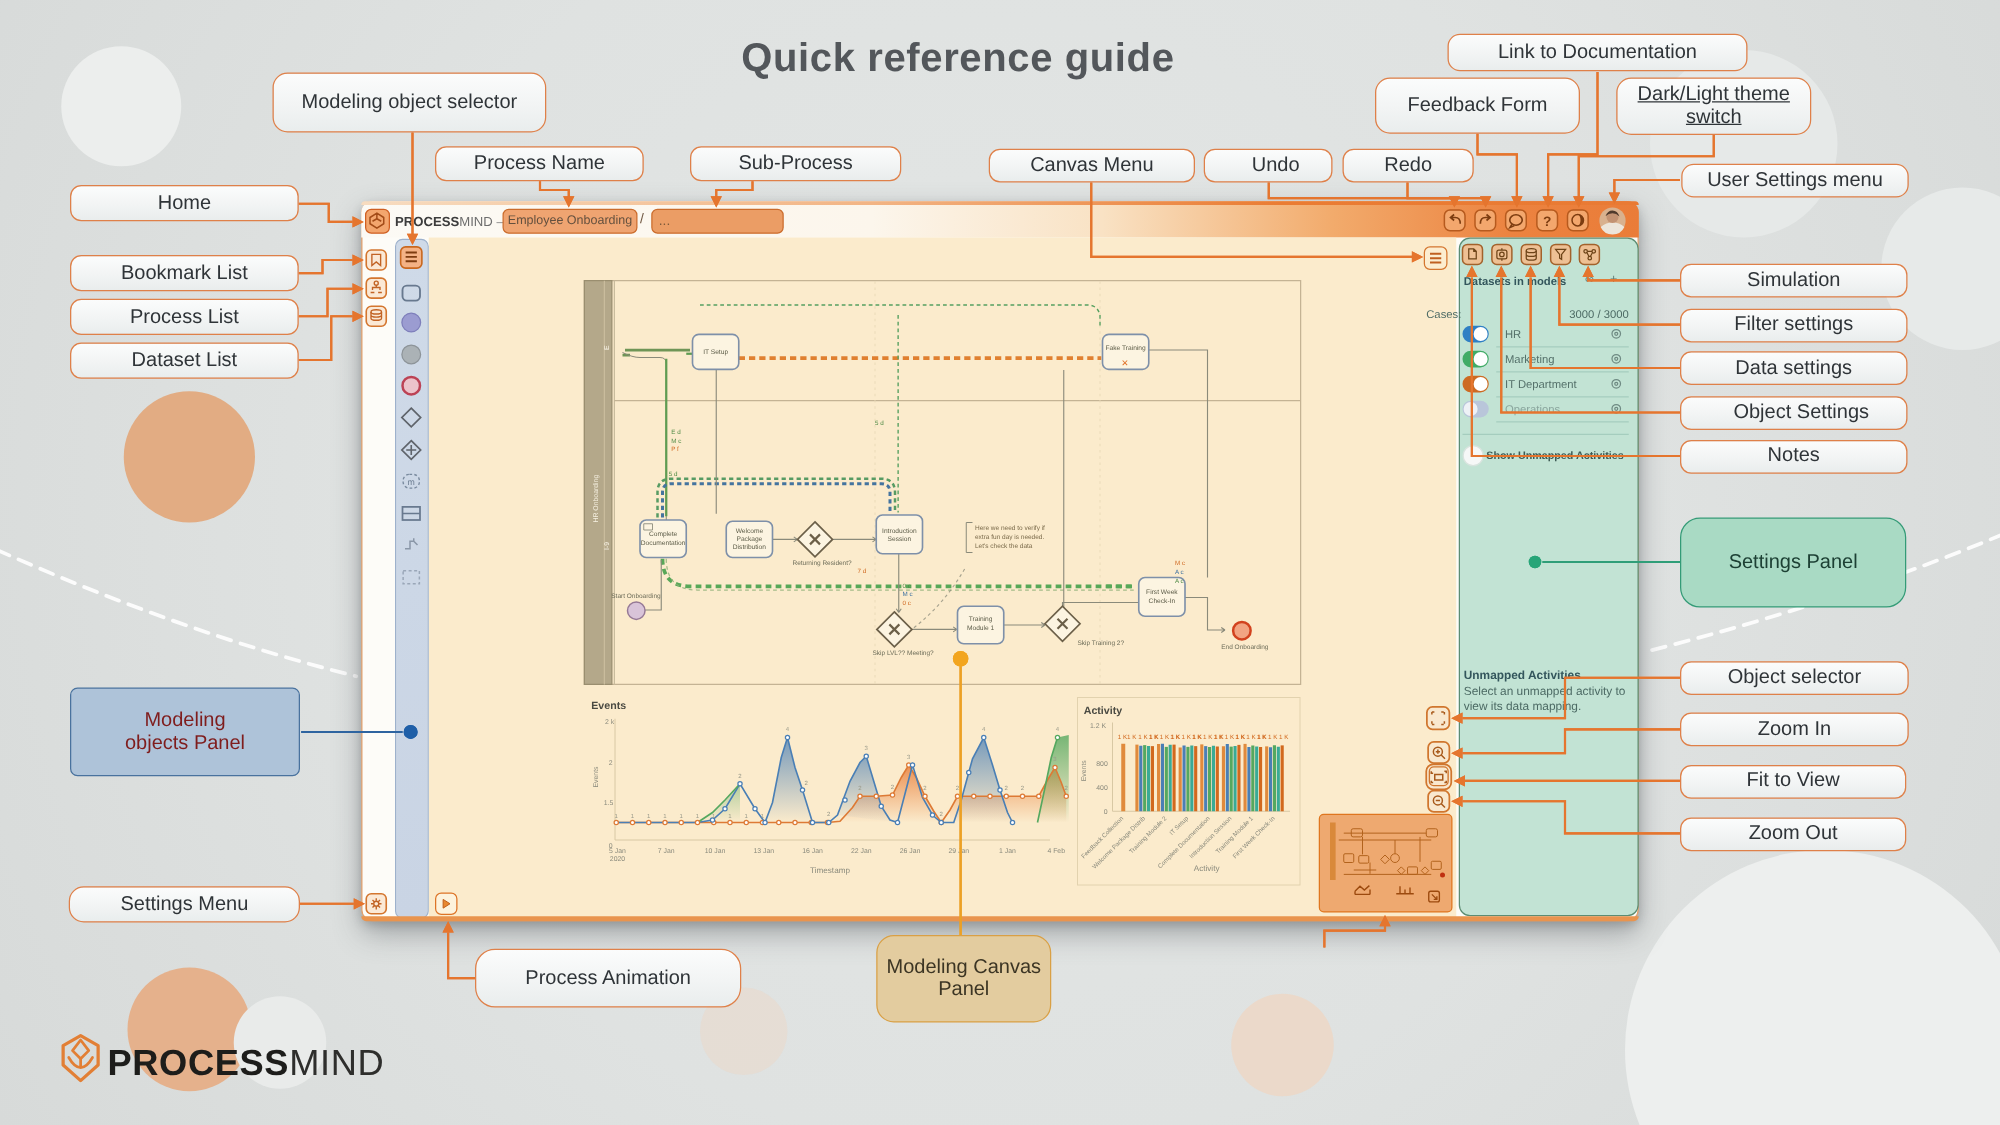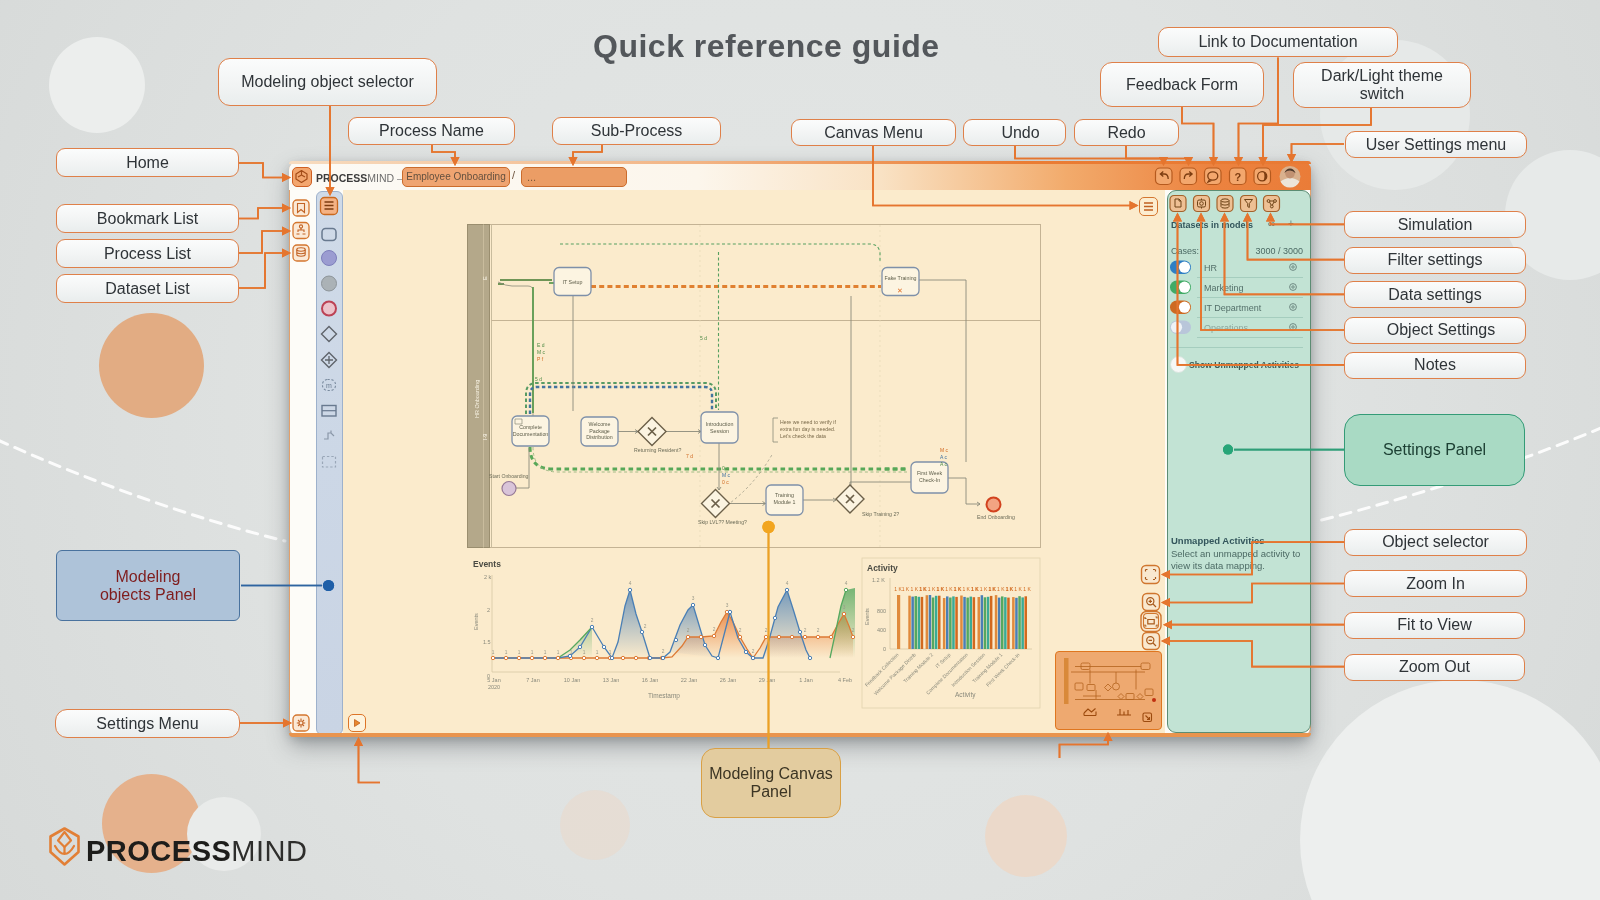--- a/index.html
+++ b/index.html
@@ -137,21 +137,21 @@
   <path d="M77.5 9.5 h8 l-3.2 4 v4 l-1.6 -1 v-3 z"></path>
   <circle cx="101.5" cy="11" r="1.4"></circle>
         <circle cx="108" cy="11" r="1.4"></circle>
         <circle cx="104.8" cy="16.5" r="1.4"></circle>
         <path d="M102.5 12 l1.6 3 M107 12 l-1.6 3 M103 11 h3.6"></path>
  </g>
 </svg>
 <div class="abs" style="left:1171px;top:220px;z-index:14;font-size:9px;font-weight:bold;color:#33565c;">Datasets in models</div>
 <div class="abs" style="left:1268px;top:218px;z-index:14;font-size:10px;color:#5d7a74;">∞</div>
 <div class="abs" style="left:1288px;top:218px;z-index:14;font-size:10px;color:#5d7a74;">+</div>
-<div class="abs" style="left:1171px;top:246px;z-index:14;font-size:9px;color:#4c6a64;">Cases:</div>
+<div class="abs" style="left:1141px;top:246px;z-index:14;font-size:9px;color:#4c6a64;">Cases:</div>
 <div class="abs" style="left:1238px;top:246px;width:65px;text-align:right;z-index:14;font-size:9px;color:#4c6a64;">3000 / 3000</div>
 
 <svg class="abs" style="left:1167px;top:250px;z-index:14;" width="144" height="135" viewBox="0 0 144 135" fill="none">
  <g>
   <rect x="3" y="10.5" width="21" height="13.5" rx="6.75" fill="#2f7fc4"></rect>
         <circle cx="17.5" cy="17.2" r="5.6" fill="#ffffff"></circle>
   <rect x="3" y="30.5" width="21" height="13.5" rx="6.75" fill="#41ab66"></rect>
         <circle cx="17.5" cy="37.2" r="5.6" fill="#ffffff"></circle>
   <rect x="3" y="50.5" width="21" height="13.5" rx="6.75" fill="#cd6a22"></rect>
         <circle cx="17.5" cy="57.2" r="5.6" fill="#ffffff"></circle>
@@ -658,31 +658,32 @@
 <div class="lbl" style="left:56px;top:274px;width:183px;height:29px;">Dataset List</div>
 <div class="lbl" style="left:55px;top:709px;width:185px;height:29px;border-radius:12px;">Settings Menu</div>
 <div class="lbl" style="left:218px;top:58px;width:219px;height:48px;border-radius:12px;text-align:center;">Modeling object selector</div>
 <div class="lbl" style="left:348px;top:117px;width:167px;height:28px;">Process Name</div>
 <div class="lbl" style="left:518px;top:117px;width:169px;height:28px;margin-left:34px;">Sub-Process</div>
 <div class="lbl" style="left:791px;top:119px;width:165px;height:27px;">Canvas Menu</div>
 <div class="lbl" style="left:963px;top:119px;width:103px;height:27px;padding-left:12px;">Undo</div>
 <div class="lbl" style="left:1074px;top:119px;width:105px;height:27px;">Redo</div>
 <div class="lbl" style="left:1100px;top:62px;width:164px;height:45px;border-radius:12px;">Feedback Form</div>
 <div class="lbl" style="left:1158px;top:27px;width:240px;height:30px;border-radius:10px;">Link to Documentation</div>
-<div class="lbl" style="left:1293px;top:62px;width:178px;height:46px;border-radius:12px;">Dark/Light theme<br>switch</div>
+<div class="lbl" style="left:1293px;top:62px;width:156px;height:46px;border-radius:12px;text-decoration:underline;">Dark/Light theme<br>switch</div>
 <div class="lbl" style="left:1345px;top:131px;width:182px;height:27px;border-radius:10px;">User Settings menu</div>
 <div class="lbl" style="left:1344px;top:211px;width:182px;height:27px;">Simulation</div>
 <div class="lbl" style="left:1344px;top:246.5px;width:182px;height:27px;">Filter settings</div>
 <div class="lbl" style="left:1344px;top:281px;width:182px;height:27px;">Data settings</div>
 <div class="lbl" style="left:1344px;top:316.8px;width:182px;height:27px;padding-left:12px;">Object Settings</div>
 <div class="lbl" style="left:1344px;top:351.6px;width:182px;height:27px;">Notes</div>
 <div class="lbl" style="left:1344px;top:528.9px;width:183px;height:27px;">Object selector</div>
 <div class="lbl" style="left:1344px;top:570.2px;width:183px;height:27px;">Zoom In</div>
 <div class="lbl" style="left:1344px;top:611.5px;width:181px;height:27px;">Fit to View</div>
 <div class="lbl" style="left:1344px;top:653.5px;width:181px;height:27px;">Zoom Out</div>
+<div class="lbl" style="left:380px;top:759px;width:213px;height:47px;border-radius:16px;">Process Animation</div>
 <div class="lbl" style="left:56px;top:550px;width:184px;height:71px;border-radius:6px;background:#aec3d9;border:1.5px solid #49729e;color:#7f1d1d;">Modeling<br>objects Panel</div>
 <div class="lbl" style="left:1344px;top:413.5px;width:181px;height:72px;border-radius:16px;background:#a9dac4;border:1.5px solid #349b77;color:#1d4034;">Settings Panel</div>
 <div class="lbl" style="left:701px;top:748px;width:140px;height:70px;border-radius:14px;background:#e3cc9f;border:1.5px solid #d9a045;color:#3c3524;">Modeling Canvas<br>Panel</div>
 <svg class="abs" style="left:47px;top:826px;z-index:6;" width="35" height="41" viewBox="0 0 35 41" fill="none">
  <path d="M17.5 2.5 L31.5 10.5 V26 L17.5 38.5 L3.5 26 V10.5 Z" stroke="#e27f35" stroke-width="2.6" stroke-linejoin="round"></path>
  <path d="M17.5 6 L24 14.5 L17.5 21 L11 14.5 Z" stroke="#e27f35" stroke-width="2.2" stroke-linejoin="round"></path>
  <path d="M8 20 q4.5 8 9.5 8 q5 0 9.5 -8 M17.5 21 V28" stroke="#e27f35" stroke-width="2.2" stroke-linecap="round"></path>
 </svg>
 <div class="abs" style="left:86px;top:835px;z-index:6;font-size:29px;color:#1d1d1b;letter-spacing:.5px;"><b>PROCESS</b><span style="font-weight:normal;color:#2e2e2c;">MIND</span></div>
 

